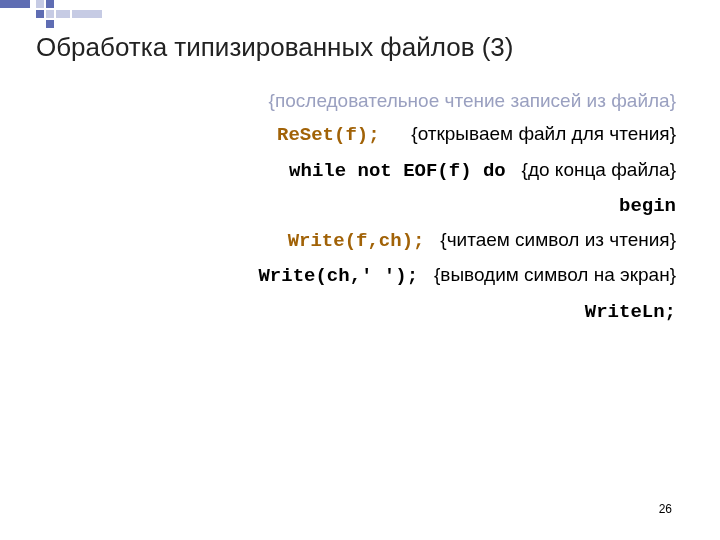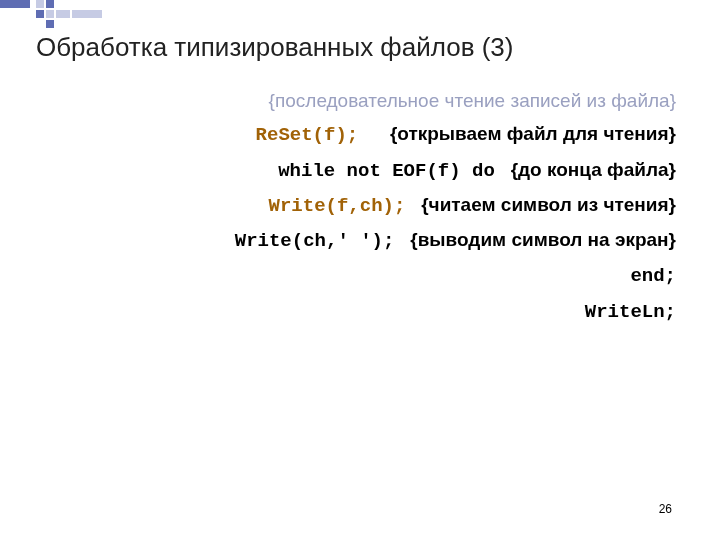--- a/index.html
+++ b/index.html
@@ -34,21 +34,21 @@
     top: 84px;
     left: 56px;
     width: 620px;
     font-size: 19px;
     line-height: 1.75;
     color: #000;
   }
   .content .line { white-space: pre; text-align: right; }
   .mono-kw { font-family: Liberation Mono, monospace; font-weight: bold; color: #000; }
   .mono-call { font-family: "Courier New", monospace; font-weight: bold; color: #a16207; }
-  .cmt { font-family: Arial, sans-serif; color: #000; font-weight: bold; }
+  .cmt { font-family: Arial, sans-serif; color: #000; font-weight: normal; }
   .header-comment { color: #9aa0c0; }
   .page-num {
     position: absolute;
     right: 48px;
     bottom: 24px;
     font-size: 12px;
     color: #000;
     margin-left: 27px;
   }
 </style>
@@ -70,23 +70,23 @@
 
 <div class="title">Обработка типизированных файлов (3)</div>
 
 <div class="content">
   <div class="line header-comment">{последовательное чтение записей из файла}</div>
 
   <div class="line"><span class="mono-call">ReSet(f);</span><span>      </span><span class="cmt">{открываем файл для чтения}</span></div>
 
   <div class="line"><span class="mono-kw">while not EOF(f) do</span><span>   </span><span class="cmt">{до конца файла}</span></div>
 
+  <div class="line"><span>    </span><span class="mono-kw">begin</span></div>
 
   <div class="line"><span>       </span><span class="mono-call">Write(f,ch);</span><span>   </span><span class="cmt">{читаем символ из чтения}</span></div>
 
   <div class="line"><span>       </span><span class="mono-kw">Write(ch,' ');</span><span>   </span><span class="cmt">{выводим символ на экран}</span></div>
 
-  <div class="line"><span>    </span><span class="mono-kw">end;</span></div>
 
   <div class="line"><span class="mono-kw">WriteLn;</span></div>
 </div>
 
 <div class="page-num">26</div>
 
 </body></html>

